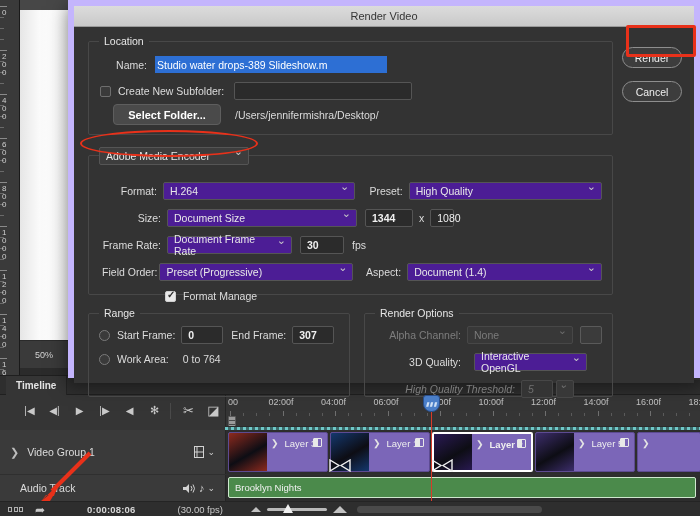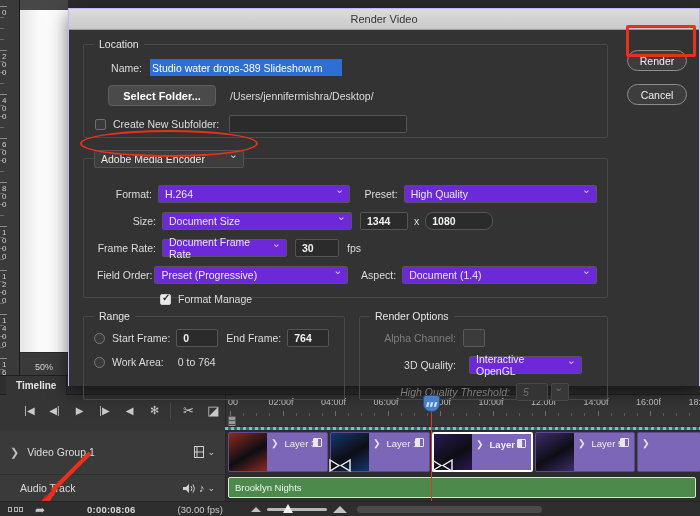--- a/index.html
+++ b/index.html
@@ -28,21 +28,21 @@
   
   .canvas-area {
     position: absolute; left: 20px; top: 0; width: 48px; height: 352px;
     background: #474747;
   }
   .canvas-doc {
     position: absolute; left: 20px; top: 10px; width: 48px; height: 342px;
     background: linear-gradient(90deg,#e6e6e6 0%, #fafafa 40%, #ffffff 100%);
   }
   .zoomstat {
-    position: absolute; left: 20px; top: 352px; width: 48px; height: 28px;
+    position: absolute; left: 20px; top: 340px; width: 48px; height: 28px;
     background: #3a3a3a; border-top: 1px solid #2a2a2a;
     color: #d4d4d4; font-size: 9px; display: flex; align-items: center; justify-content: center;
   }
   .hscroll {
     position: absolute; left: 22px; top: 352px; width: 44px; height: 5px;
     background: #d7d7d7; border-radius: 3px;
   }
 
   
   .timeline-panel {
@@ -164,22 +164,22 @@
   .zoomwidget { margin-left: 28px; display: flex; align-items: center; gap: 6px; }
   .ztrack { width: 60px; height: 3px; background: #b9b9b9; border-radius: 2px; position: relative; }
   .zknob { position: absolute; left: 16px; top: -4px; width: 0; height: 0;
            border-left: 5px solid transparent; border-right: 5px solid transparent; border-bottom: 9px solid #f0f0f0; }
   .mtn { width:0;height:0;border-left:5px solid transparent;border-right:5px solid transparent;border-bottom:5px solid #c2c2c2; }
   .mtn.big { border-left-width:7px;border-right-width:7px;border-bottom-width:7px; }
   .scrollbar-h { margin-left: 10px; width: 185px; height: 7px; background: #4a4a4a; border-radius: 4px; }
 
   
   .dialog {
-    position: absolute; left: 68px; top: 8px; width: 632px; height: 378px;
-    background: #333333; border: 1px solid #c4b5fd;
+    position: absolute; left: 68px; top: 0; width: 632px; height: 378px;
+    background: #333333; border: 6px solid #c4b5fd;
     box-shadow: 0 6px 18px rgba(0,0,0,.55);
   }
   .dlg-title {
     height: 21px; width: 100%;
     background: linear-gradient(180deg,#dcdcdc 0%, #c9c9c9 100%);
     border-bottom: 1px solid #9a9a9a;
     display: flex; align-items: center; justify-content: center;
     color: #353535; font-size: 11px;
   }
   .dlg-body { position: relative; width: 100%; height: 356px; background: #333333; padding: 10px 14px; }
@@ -191,21 +191,21 @@
   .group > .glegend {
     position: absolute; top: -7px; left: 10px; background: #333333;
     padding: 0 5px; color: #e6e6e6; font-size: 10.5px;
   }
 
   .row { display: flex; align-items: center; margin-bottom: 9px; }
   .lbl { color: #dcdcdc; font-size: 10.5px; text-align: right; }
   .lbl.dim { color: #7e7e7e; }
 
   .sel {
-    position: relative; height: 18px; background: #6d28d9;
+    position: relative; height: 18px; background: #4c1d95;
     border: 1px solid #555; border-radius: 2px;
     color: #e8e8e8; font-size: 10.5px;
     display: flex; align-items: center; padding: 0 18px 0 6px;
   }
   .sel:after {
     content: '⌄'; position: absolute; right: 5px; top: -3px;
     color: #c9c9c9; font-size: 11px;
   }
   .sel.dim { color: #7b7b7b; border-color: #474747; background: #383838; }
   .sel.dim:after { color: #6d6d6d; }
@@ -536,51 +536,51 @@
   <div class="dialog">
     <div class="dlg-title">Render Video</div>
 
     <div class="dlg-body">
 
       <div class="group" style="position:absolute;left:14px;top:14px;width:525px;height:94px;">
         <div class="glegend">Location</div>
 
         <div class="row" style="margin-top:2px;">
           <span class="lbl" style="width:48px;">Name:</span>
-          <span class="nameinput" style="margin-left:8px;width:192px;">Studio water drops-389 Slideshow.m</span>
-        </div>
-
-        <div class="row" style="margin-top:4px;">
-          <span class="btn-dark" style="margin-left:14px;width:108px;">Select Folder...</span>
-          <span class="lbl" style="margin-left:14px;text-align:left;">/Users/jennifermishra/Desktop/</span>
+          <span class="nameinput" style="margin-left:8px;width:232px;">Studio water drops-389 Slideshow.m</span>
         </div>
 
         <div class="row" style="margin-top:6px;margin-bottom:0;">
           <span class="cb" style="margin-left:1px;"></span>
           <span class="lbl" style="margin-left:7px;text-align:left;">Create New Subfolder:</span>
           <span class="txt" style="margin-left:10px;width:178px;"></span>
+        </div>
+
+        <div class="row" style="margin-top:4px;">
+          <span class="btn-dark" style="margin-left:14px;width:108px;">Select Folder...</span>
+          <span class="lbl" style="margin-left:14px;text-align:left;">/Users/jennifermishra/Desktop/</span>
         </div>
       </div>
 
       <div class="group" style="position:absolute;left:14px;top:128px;width:525px;height:140px;">
         <div class="sel" style="position:absolute;left:10px;top:-9px;width:150px;background:#3d3d3d;">Adobe Media Encoder</div>
 
         <div class="row" style="margin-top:14px;">
           <span class="lbl" style="width:62px;">Format:</span>
           <span class="sel" style="margin-left:6px;width:204px;">H.264</span>
           <span class="lbl" style="margin-left:10px;width:40px;">Preset:</span>
           <span class="sel" style="margin-left:6px;width:205px;">High Quality</span>
         </div>
 
         <div class="row">
           <span class="lbl" style="width:62px;">Size:</span>
           <span class="sel" style="margin-left:6px;width:190px;">Document Size</span>
           <span class="txt" style="margin-left:8px;width:48px;font-weight:bold;">1344</span>
           <span class="lbl" style="margin:0 6px;">x</span>
-          <span class="txt" style="width:68px;font-weight:bold;border-radius:8px;">1080</span>
+          <span class="txt" style="width:24px;font-weight:normal;">1080</span>
         </div>
 
         <div class="row">
           <span class="lbl" style="width:62px;">Frame Rate:</span>
           <span class="sel" style="margin-left:6px;width:125px;">Document Frame Rate</span>
           <span class="txt" style="margin-left:8px;width:44px;font-weight:bold;">30</span>
           <span class="lbl" style="margin-left:8px;">fps</span>
         </div>
 
         <div class="row">
@@ -598,35 +598,36 @@
 
       <div class="group" style="position:absolute;left:14px;top:286px;width:262px;height:84px;">
         <div class="glegend">Range</div>
 
 
         <div class="row">
           <span class="rb"></span>
           <span class="lbl" style="margin-left:7px;text-align:left;">Start Frame:</span>
           <span class="txt" style="margin-left:6px;width:42px;font-weight:bold;">0</span>
           <span class="lbl" style="margin-left:8px;text-align:left;">End Frame:</span>
-          <span class="txt" style="margin-left:6px;width:42px;font-weight:bold;">764</span>
+          <span class="txt" style="margin-left:6px;width:42px;font-weight:bold;">307</span>
         </div>
 
         <div class="row" style="margin-bottom:0;">
           <span class="rb"></span>
           <span class="lbl" style="margin-left:7px;text-align:left;">Work Area:</span>
           <span class="lbl" style="margin-left:14px;text-align:left;">0 to 764</span>
         </div>
       </div>
 
       <div class="group" style="position:absolute;left:290px;top:286px;width:249px;height:84px;">
         <div class="glegend">Render Options</div>
 
         <div class="row" style="margin-top:0;">
           <span class="lbl dim" style="width:86px;">Alpha Channel:</span>
+          <span class="sel dim" style="margin-left:6px;width:106px;">None</span>
           <span class="swatch" style="margin-left:7px;"></span>
         </div>
 
         <div class="row">
           <span class="lbl" style="width:86px;">3D Quality:</span>
           <span class="sel" style="margin-left:13px;width:113px;">Interactive OpenGL</span>
         </div>
 
         <div class="row" style="margin-bottom:0;font-style:italic;">
           <span class="lbl dim" style="width:140px;">High Quality Threshold:</span>

